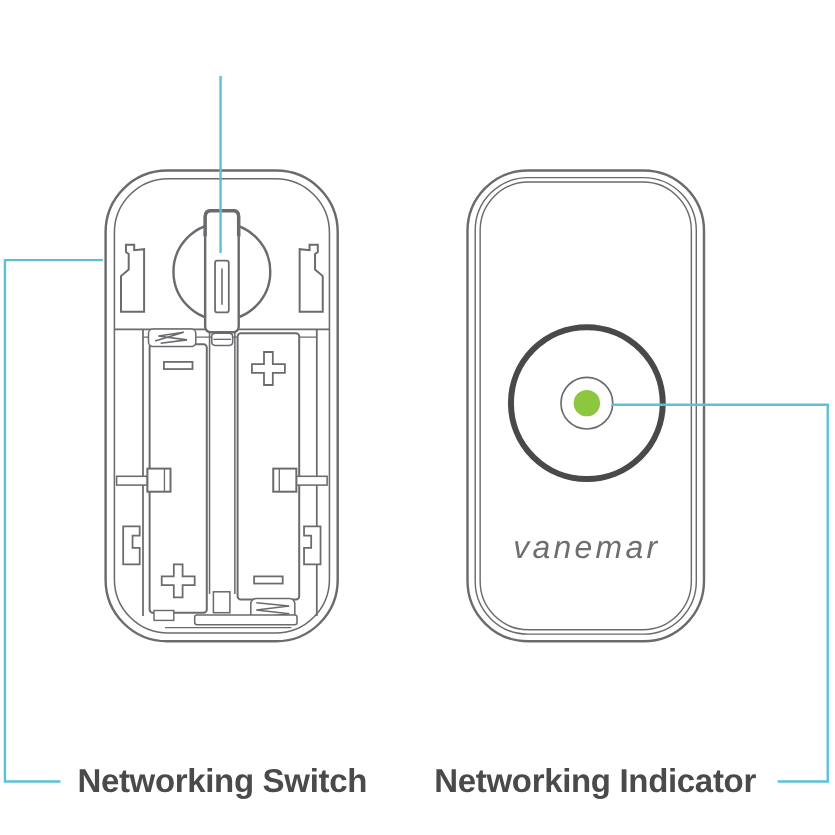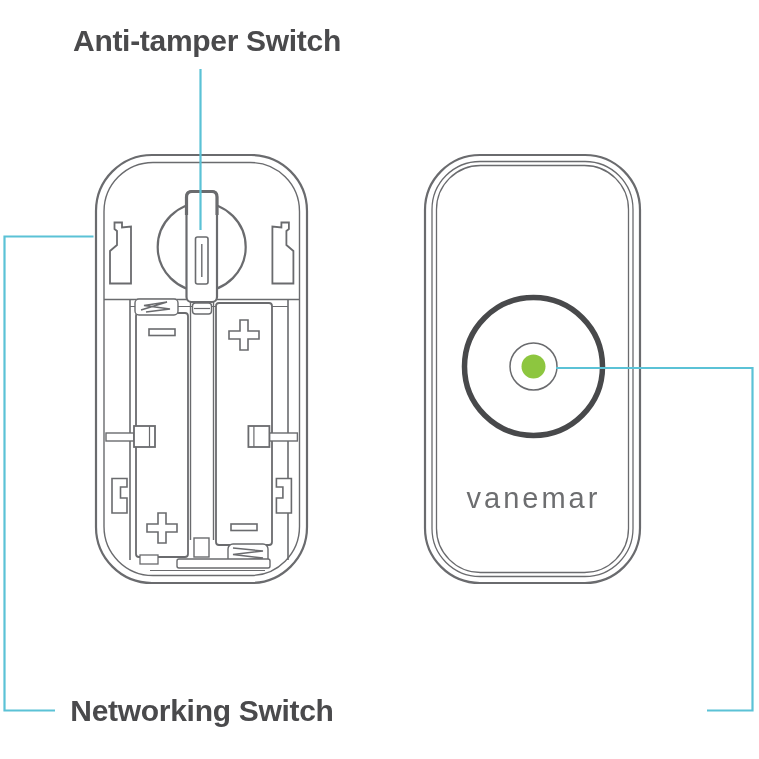--- a/index.html
+++ b/index.html
@@ -96,20 +96,20 @@
       <circle cx="533.5" cy="366.5" r="12" fill="#8dc63f" stroke="none"></circle>
     </g>
 
     <g fill="none" stroke="#5bc2d6" stroke-width="2.2">
       <polyline points="200.5,69 200.5,230"></polyline>
       <polyline points="93.5,236.5 4.5,236.5 4.5,710.5 55,710.5"></polyline>
       <polyline points="556,368 752.5,368 752.5,710.5 707,710.5"></polyline>
     </g>
   </svg>
 
-  <div class="label" style="left:37px;top:24px;width:340px;">Anti-tamper Switch</div>
 
   <div class="label" style="left:32px;top:694px;width:340px;">Networking Switch</div>
 
+  <div class="label" style="left:371px;top:694px;width:340px;">Networking Indicator</div>
 
-  <div class="brand" style="left:423px;top:482px;width:221px;">vanemar</div>
+  <div class="brand" style="left:423px;top:482px;width:221px;font-style:italic;">vanemar</div>
 
 </div>
 
 </body></html>

